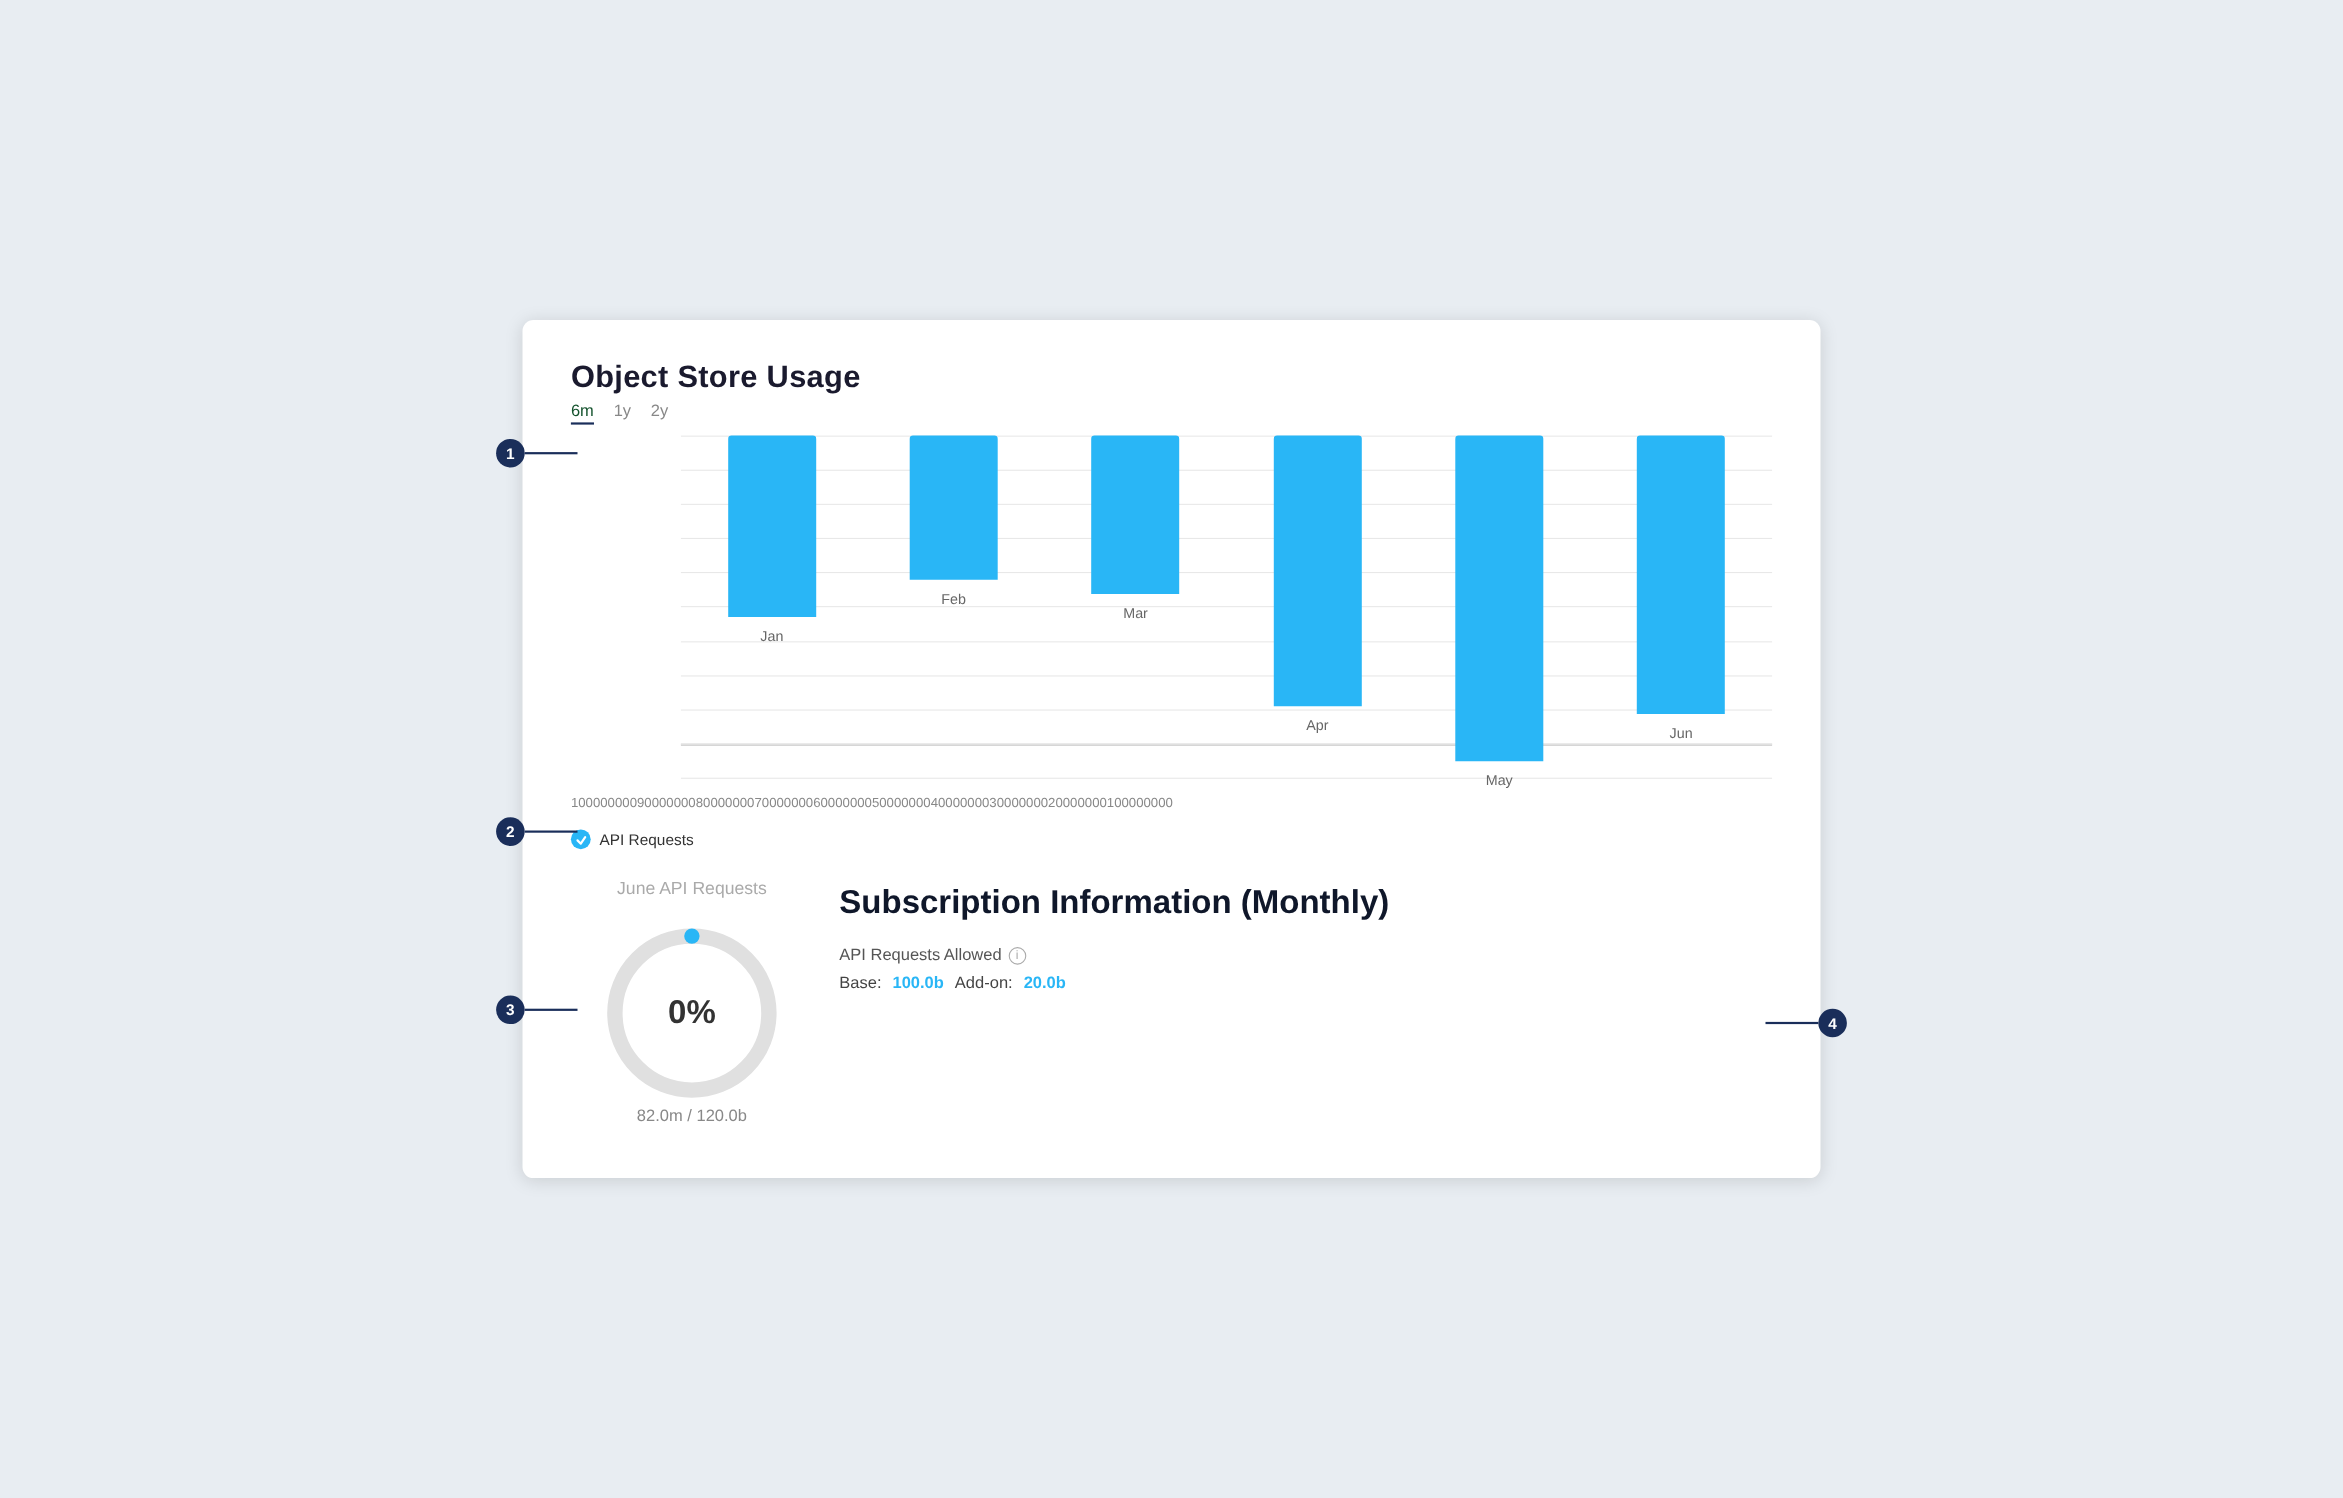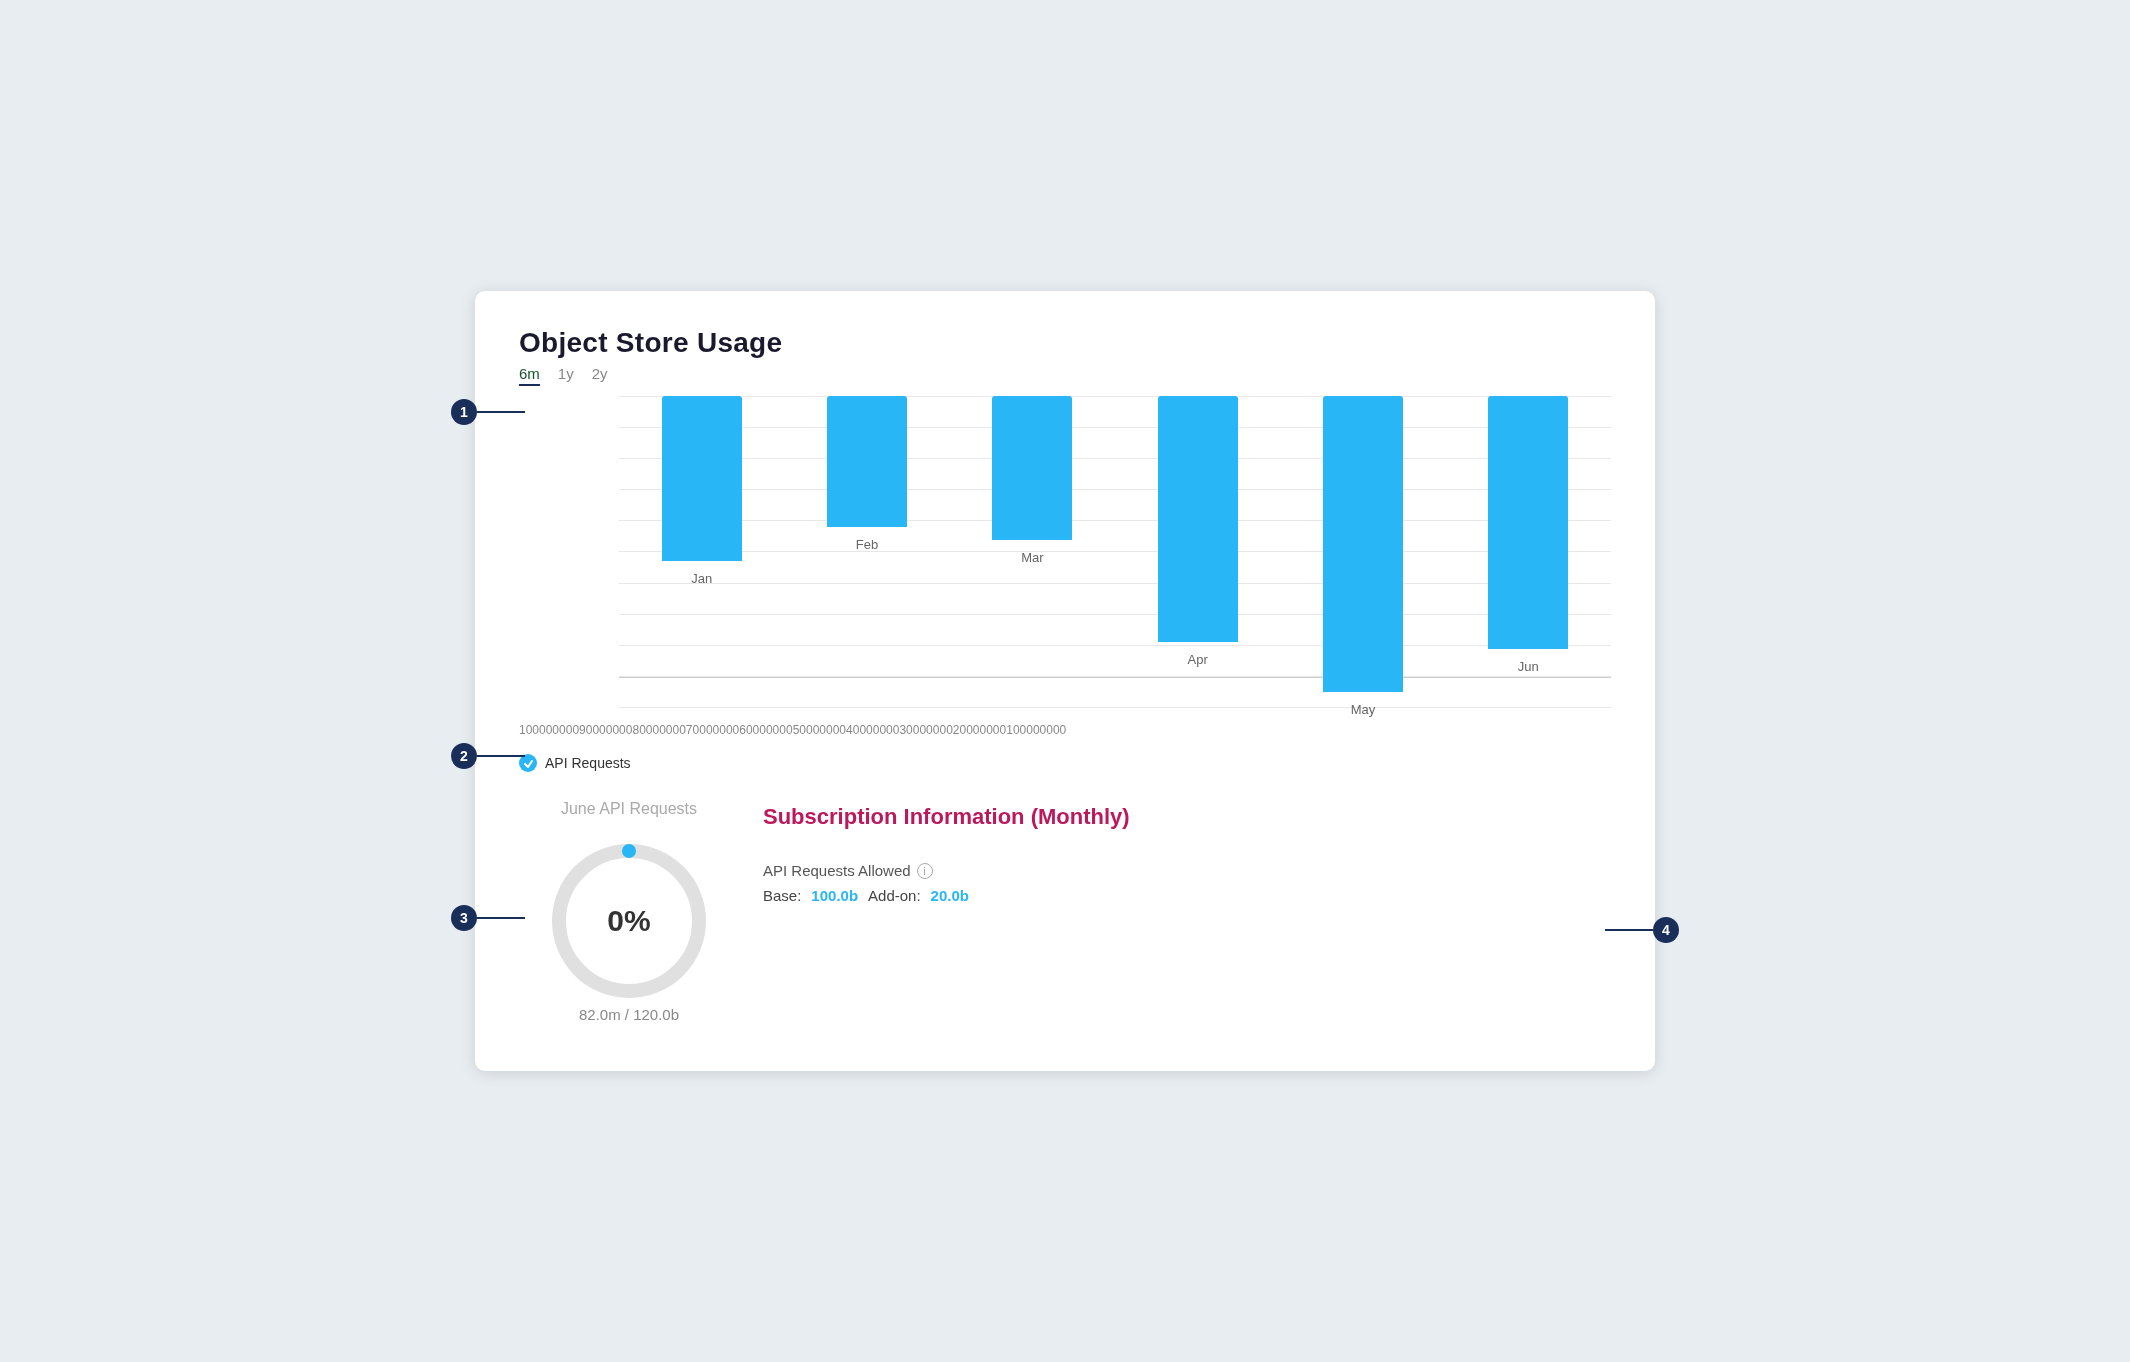--- a/index.html
+++ b/index.html
@@ -171,24 +171,24 @@
     }
     .donut-sub {
       font-size: 15px;
       color: #888;
     }
     .subscription-section {
       flex: 1;
       padding-top: 4px;
     }
     .sub-title {
-      font-size: 22px;
+      font-size: 30px;
       font-weight: 600;
-      color: #be185d;
-      margin-bottom: 32px;
+      color: #0f172a;
+      margin-bottom: 22px;
     }
     .sub-label {
       font-size: 15px;
       color: #555;
       margin-bottom: 8px;
       display: flex;
       align-items: center;
       gap: 6px;
     }
     .info-icon {

